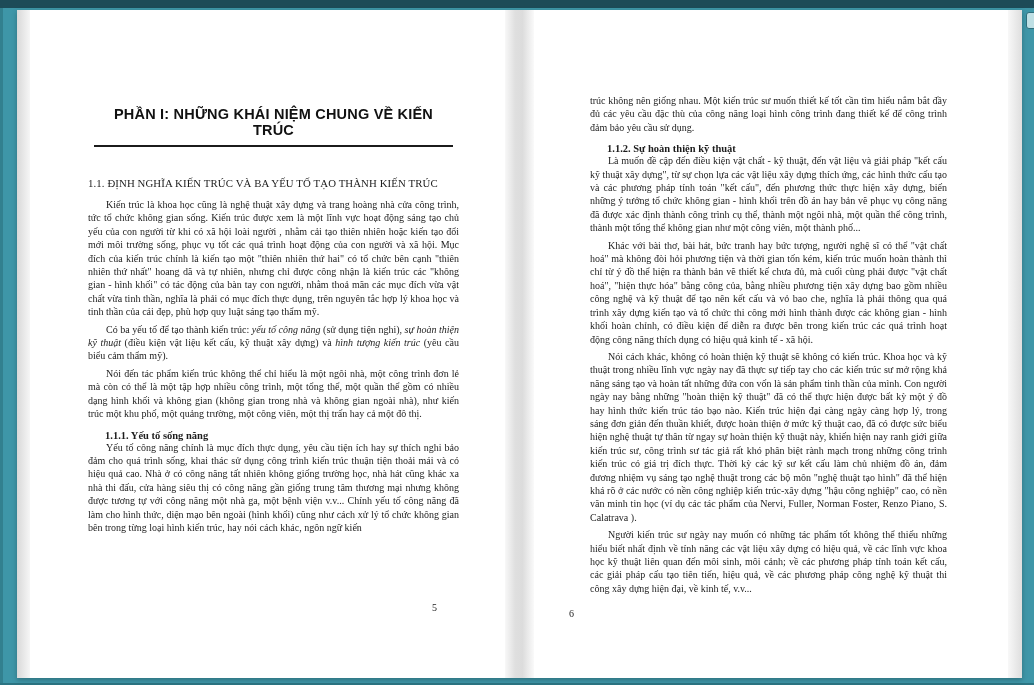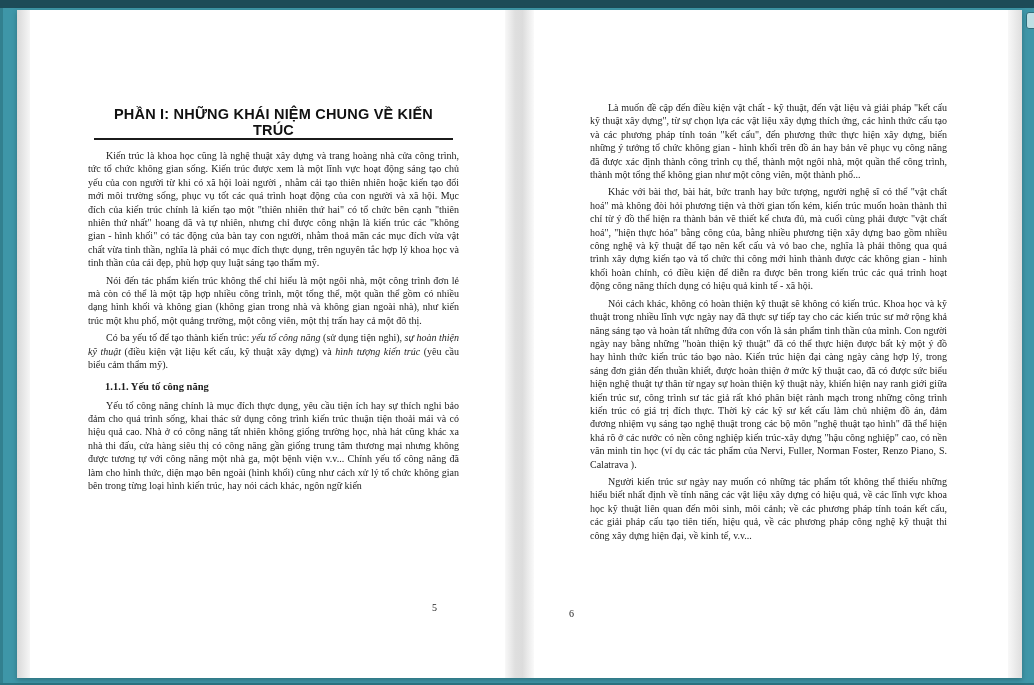--- a/index.html
+++ b/index.html
@@ -46,20 +46,21 @@
   }
   .page-content {
     position: absolute;
     color: #1c1c1c;
   }
   .content-left { left: 71px; top: 88px; width: 371px; }
   .content-right { left: 573px; top: 84px; width: 357px; }
 
   .part-title {
     margin: 8px 6px 0 6px;
+    padding-bottom: 7px;
     border-bottom: 2.5px solid #1b1b1b;
     font-family: "Liberation Sans", "DejaVu Sans", sans-serif;
     font-weight: bold;
     font-size: 14.5px;
     letter-spacing: 0.2px;
     text-align: center;
     color: #111;
   }
   .chapter-label {
     margin-top: 40px;
@@ -87,21 +88,21 @@
     text-indent: 18px;
   }
   .para.first { margin-top: 9px; }
   .para.no-indent { text-indent: 0; }
   .subsection-heading {
     margin-top: 9px;
     font-weight: bold;
     font-size: 10.5px;
     text-indent: 17px;
   }
-  .para.after-heading { margin-top: 7px; }
+  .para.after-heading { margin-top: 0; }
   .ital { font-style: italic; }
   .page-number {
     position: absolute;
     font-size: 10px;
     color: #222;
   }
   .page-number-left { left: 415px; top: 592px; }
   .page-number-right { left: 552px; top: 598px; }
   .corner-control {
     position: absolute;
@@ -121,29 +122,32 @@
   <div class="left-edge"></div>
   <div class="bottom-edge"></div>
 
   <div class="sheet">
     <div class="strip strip-left"></div>
     <div class="strip strip-spine"></div>
     <div class="strip strip-right"></div>
 
     <div class="page-content content-left">
       <div class="part-title">PHẦN I: NHỮNG KHÁI NIỆM CHUNG VỀ KIẾN TRÚC</div>
+      <div class="section-heading">1.1. ĐỊNH NGHĨA KIẾN TRÚC VÀ BA YẾU TỐ TẠO THÀNH KIẾN TRÚC</div>
       <div class="para first">Kiến trúc là khoa học cũng là nghệ thuật xây dựng và trang hoàng nhà cửa công trình, tức tổ chức không gian sống. Kiến trúc được xem là một lĩnh vực hoạt động sáng tạo chủ yếu của con người từ khi có xã hội loài người , nhằm cải tạo thiên nhiên hoặc kiến tạo đổi mới môi trường sống, phục vụ tốt các quá trình hoạt động của con người và xã hội. Mục đích của kiến trúc chính là kiến tạo một "thiên nhiên thứ hai" có tổ chức bên cạnh "thiên nhiên thứ nhất" hoang dã và tự nhiên, nhưng chỉ được công nhận là kiến trúc các "không gian - hình khối" có tác động của bàn tay con người, nhằm thoả mãn các mục đích vừa vật chất vừa tinh thần, nghĩa là phải có mục đích thực dụng, trên nguyên tắc hợp lý khoa học và tinh thần của cái đẹp, phù hợp quy luật sáng tạo thẩm mỹ.</div>
+      <div class="para"><span>Có ba yếu tố để tạo thành kiến trúc: </span><span class="ital">yếu tố công năng</span><span> (sử dụng tiện nghi), </span><span class="ital">sự hoàn thiện kỹ thuật</span><span> (điều kiện vật liệu kết cấu, kỹ thuật xây dựng) và </span><span class="ital">hình tượng kiến trúc</span><span> (yêu cầu biểu cảm thẩm mỹ).</span></div>
       <div class="para">Nói đến tác phẩm kiến trúc không thể chỉ hiểu là một ngôi nhà, một công trình đơn lẻ mà còn có thể là một tập hợp nhiều công trình, một tổng thể, một quần thể gồm có nhiều dạng hình khối và không gian (không gian trong nhà và không gian ngoài nhà), như kiến trúc một khu phố, một quảng trường, một công viên, một thị trấn hay cả một đô thị.</div>
-      <div class="para"><span>Có ba yếu tố để tạo thành kiến trúc: </span><span class="ital">yếu tố công năng</span><span> (sử dụng tiện nghi), </span><span class="ital">sự hoàn thiện kỹ thuật</span><span> (điều kiện vật liệu kết cấu, kỹ thuật xây dựng) và </span><span class="ital">hình tượng kiến trúc</span><span> (yêu cầu biểu cảm thẩm mỹ).</span></div>
-      <div class="subsection-heading">1.1.1. Yếu tố công năng</div>
+      <div class="subsection-heading">1.1.1. Yếu tố sống năng</div>
       <div class="para after-heading">Yếu tố công năng chính là mục đích thực dụng, yêu cầu tiện ích hay sự thích nghi bảo đảm cho quá trình sống, khai thác sử dụng công trình kiến trúc thuận tiện thoải mái và có hiệu quả cao. Nhà ở có công năng tất nhiên không giống trường học, nhà hát cũng khác xa nhà thi đấu, cửa hàng siêu thị có công năng gần giống trung tâm thương mại nhưng không được tương tự với công năng một nhà ga, một bệnh viện v.v... Chính yếu tố công năng đã làm cho hình thức, diện mạo bên ngoài (hình khối) cũng như cách xử lý tổ chức không gian bên trong từng loại hình kiến trúc, hay nói cách khác, ngôn ngữ kiến</div>
     </div>
     <div class="page-number page-number-left">5</div>
 
     <div class="page-content content-right">
+      <div class="para no-indent" style="margin-top:0;">trúc không nên giống nhau. Một kiến trúc sư muốn thiết kế tốt cần tìm hiểu nắm bắt đầy đủ các yêu cầu đặc thù của công năng loại hình công trình đang thiết kế để công trình đảm bảo yêu cầu sử dụng.</div>
+      <div class="subsection-heading">1.1.2. Sự hoàn thiện kỹ thuật</div>
       <div class="para after-heading">Là muốn đề cập đến điều kiện vật chất - kỹ thuật, đến vật liệu và giải pháp "kết cấu kỹ thuật xây dựng", từ sự chọn lựa các vật liệu xây dựng thích ứng, các hình thức cấu tạo và các phương pháp tính toán "kết cấu", đến phương thức thực hiện xây dựng, biến những ý tưởng tổ chức không gian - hình khối trên đồ án hay bản vẽ phục vụ công năng đã được xác định thành công trình cụ thể, thành một ngôi nhà, một quần thể công trình, thành một tổng thể không gian như một công viên, một thành phố...</div>
       <div class="para">Khác với bài thơ, bài hát, bức tranh hay bức tượng, người nghệ sĩ có thể "vật chất hoá" mà không đòi hỏi phương tiện và thời gian tốn kém, kiến trúc muốn hoàn thành thì chỉ từ ý đồ thể hiện ra thành bản vẽ thiết kế chưa đủ, mà cuối cùng phải được "vật chất hoá", "hiện thực hóa" bằng công của, bằng nhiều phương tiện xây dựng bao gồm nhiều công nghệ và kỹ thuật để tạo nên kết cấu và vỏ bao che, nghĩa là phải thông qua quá trình xây dựng kiến tạo và tổ chức thi công mới hình thành được các không gian - hình khối hoàn chỉnh, có điều kiện để diễn ra được bên trong kiến trúc các quá trình hoạt động công năng thích dụng có hiệu quả kinh tế - xã hội.</div>
       <div class="para">Nói cách khác, không có hoàn thiện kỹ thuật sẽ không có kiến trúc. Khoa học và kỹ thuật trong nhiều lĩnh vực ngày nay đã thực sự tiếp tay cho các kiến trúc sư mở rộng khả năng sáng tạo và hoàn tất những đứa con vốn là sản phẩm tinh thần của mình. Con người ngày nay bằng những "hoàn thiện kỹ thuật" đã có thể thực hiện được bất kỳ một ý đồ hay hình thức kiến trúc táo bạo nào. Kiến trúc hiện đại càng ngày càng hợp lý, trong sáng đơn giản đến thuần khiết, được hoàn thiện ở mức kỹ thuật cao, đã có được sức biểu hiện nghệ thuật tự thân từ ngay sự hoàn thiện kỹ thuật này, khiến hiện nay ranh giới giữa kiến trúc sư, công trình sư tác giả rất khó phân biệt rành mạch trong những công trình kiến trúc có giá trị đích thực. Thời kỳ các kỹ sư kết cấu làm chủ nhiệm đồ án, đảm đương nhiệm vụ sáng tạo nghệ thuật trong các bộ môn "nghệ thuật tạo hình" đã thể hiện khá rõ ở các nước có nền công nghiệp kiến trúc-xây dựng "hậu công nghiệp" cao, có nền văn minh tin học (ví dụ các tác phẩm của Nervi, Fuller, Norman Foster, Renzo Piano, S. Calatrava ).</div>
       <div class="para">Người kiến trúc sư ngày nay muốn có những tác phẩm tốt không thể thiếu những hiểu biết nhất định về tính năng các vật liệu xây dựng có hiệu quả, về các lĩnh vực khoa học kỹ thuật liên quan đến môi sinh, môi cảnh; về các phương pháp tính toán kết cấu, các giải pháp cấu tạo tiên tiến, hiệu quả, về các phương pháp công nghệ kỹ thuật thi công xây dựng hiện đại, về kinh tế, v.v...</div>
     </div>
     <div class="page-number page-number-right">6</div>
   </div>
 
   <div class="corner-control"></div>
 

